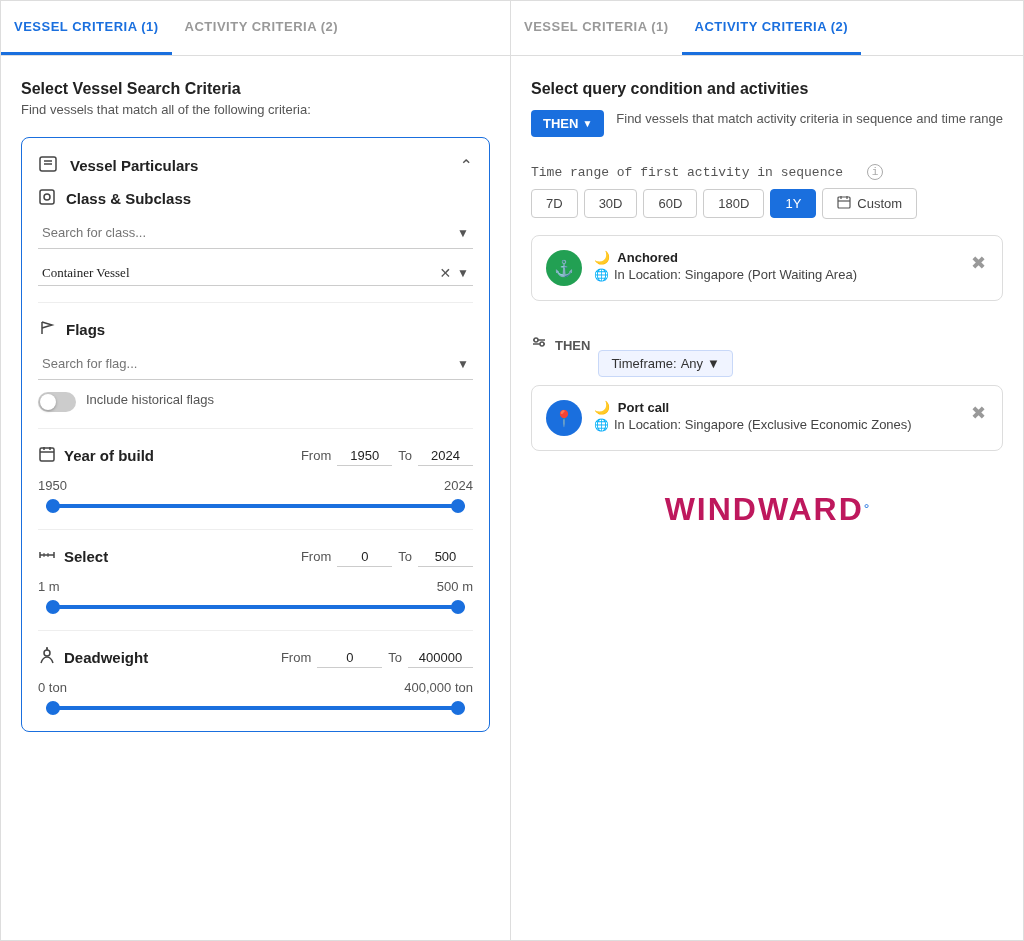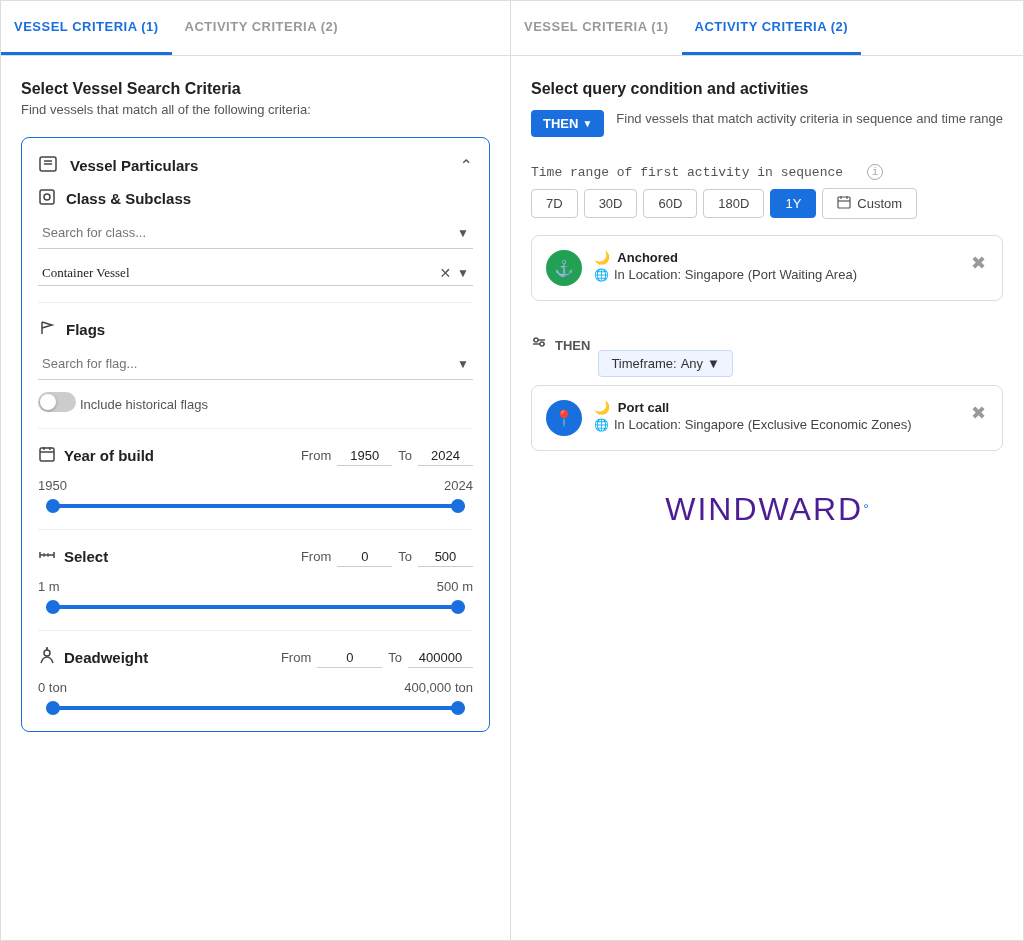--- a/index.html
+++ b/index.html
@@ -28,21 +28,21 @@
     .search-field-wrapper { position: relative; margin-bottom: 12px; }
     .search-field-wrapper .dropdown-arrow { position: absolute; right: 4px; top: 50%; transform: translateY(-50%); color: #555; font-size: 12px; pointer-events: none; }
     
     .tag-row { display: flex; align-items: center; border-bottom: 1.5px solid #ccc; padding: 4px; margin-bottom: 16px; }
     .tag-value { font-size: 13px; color: #222; flex: 1; font-family: Liberation Serif, serif; }
     .tag-actions { display: flex; align-items: center; gap: 6px; }
     .tag-x { color: #555; cursor: pointer; font-size: 14px; }
     .tag-chevron { color: #555; cursor: pointer; font-size: 12px; }
     
     .flags-section { margin-top: 4px; }
-    .toggle-row { display: flex; align-items: flex-end; gap: 4px; margin-top: 12px; }
+    .toggle-row { display: flex; align-items: flex-start; gap: 10px; margin-top: 12px; }
     .toggle { width: 38px; height: 20px; background: #ccc; border-radius: 10px; position: relative; cursor: pointer; }
     .toggle-knob { width: 16px; height: 16px; background: #fff; border-radius: 50%; position: absolute; top: 2px; left: 2px; box-shadow: 0 1px 3px rgba(0,0,0,0.3); }
     .toggle-label { font-size: 13px; color: #555; }
     
     .range-section { margin-top: 16px; }
     .range-header { display: flex; align-items: center; justify-content: space-between; margin-bottom: 12px; }
     .range-title { font-size: 15px; font-weight: 600; color: #222; display: flex; align-items: center; gap: 8px; }
     .range-inputs { display: flex; align-items: center; gap: 6px; font-size: 13px; color: #555; }
     .range-input { width: 55px; border: none; border-bottom: 1.5px solid #ccc; text-align: center; font-size: 13px; color: #222; outline: none; padding: 2px 0; }
     .range-labels { display: flex; justify-content: space-between; font-size: 13px; color: #555; margin-bottom: 6px; }
@@ -83,21 +83,21 @@
     .activity-detail { font-size: 13px; color: #444; display: flex; align-items: center; gap: 5px; }
     .globe-icon { font-size: 12px; color: #555; }
     .delete-btn { color: #999; cursor: pointer; font-size: 18px; padding: 2px; }
     
     .then-connector { display: flex; align-items: center; gap: 8px; margin: 8px 0; }
     .then-connector-icon { font-size: 14px; color: #555; }
     .then-connector-label { font-size: 13px; color: #555; font-weight: 600; }
     .timeframe-btn { background: #f0f4ff; border: 1.5px solid #c8d8f8; border-radius: 4px; padding: 5px 12px; font-size: 13px; color: #333; cursor: pointer; display: flex; align-items: center; gap: 4px; margin-top: 37px; }
     
     .windward-logo { text-align: center; margin-top: 40px; }
-    .windward-text { font-size: 32px; font-weight: 400; letter-spacing: 2px; color: #4c1d95; text-align: center; }
+    .windward-text { font-size: 32px; font-weight: 700; letter-spacing: 2px; color: #be185d; text-align: center; }
     
     .length-input-wide { width: 55px; }
     .deadweight-input-wide { width: 65px; }
   </style>
 </head>
 <body>
 
 <div class="layout">
 
   <div class="left-panel">

